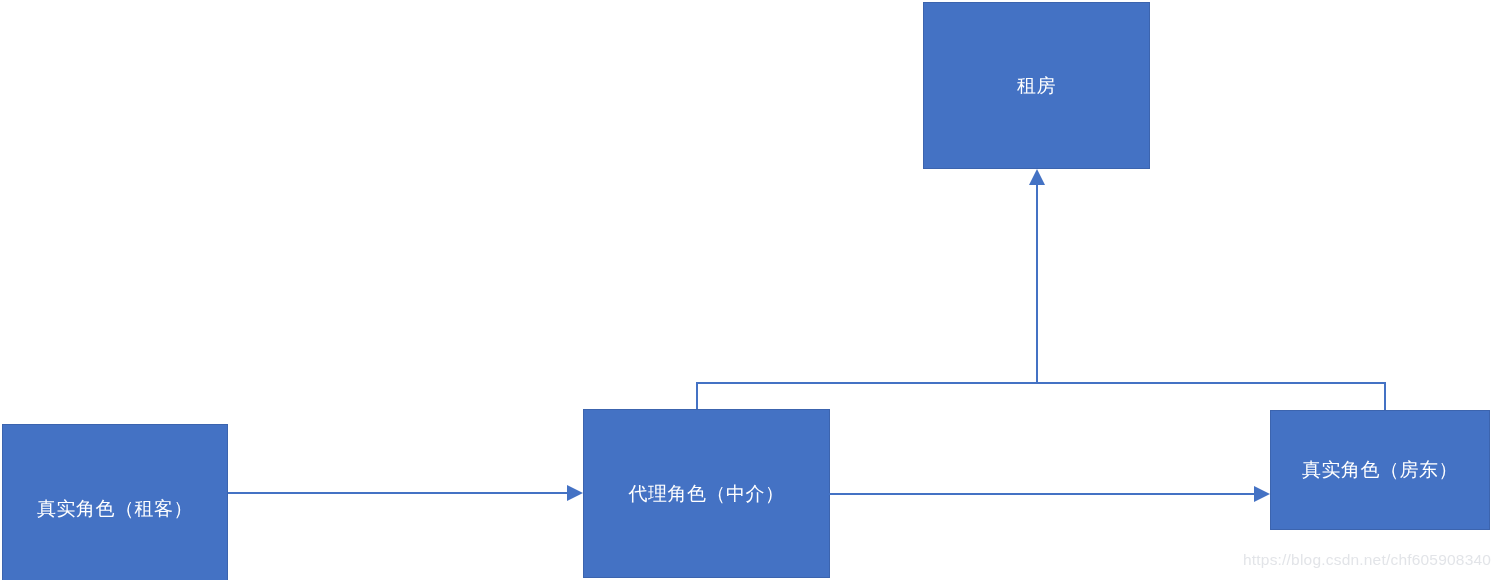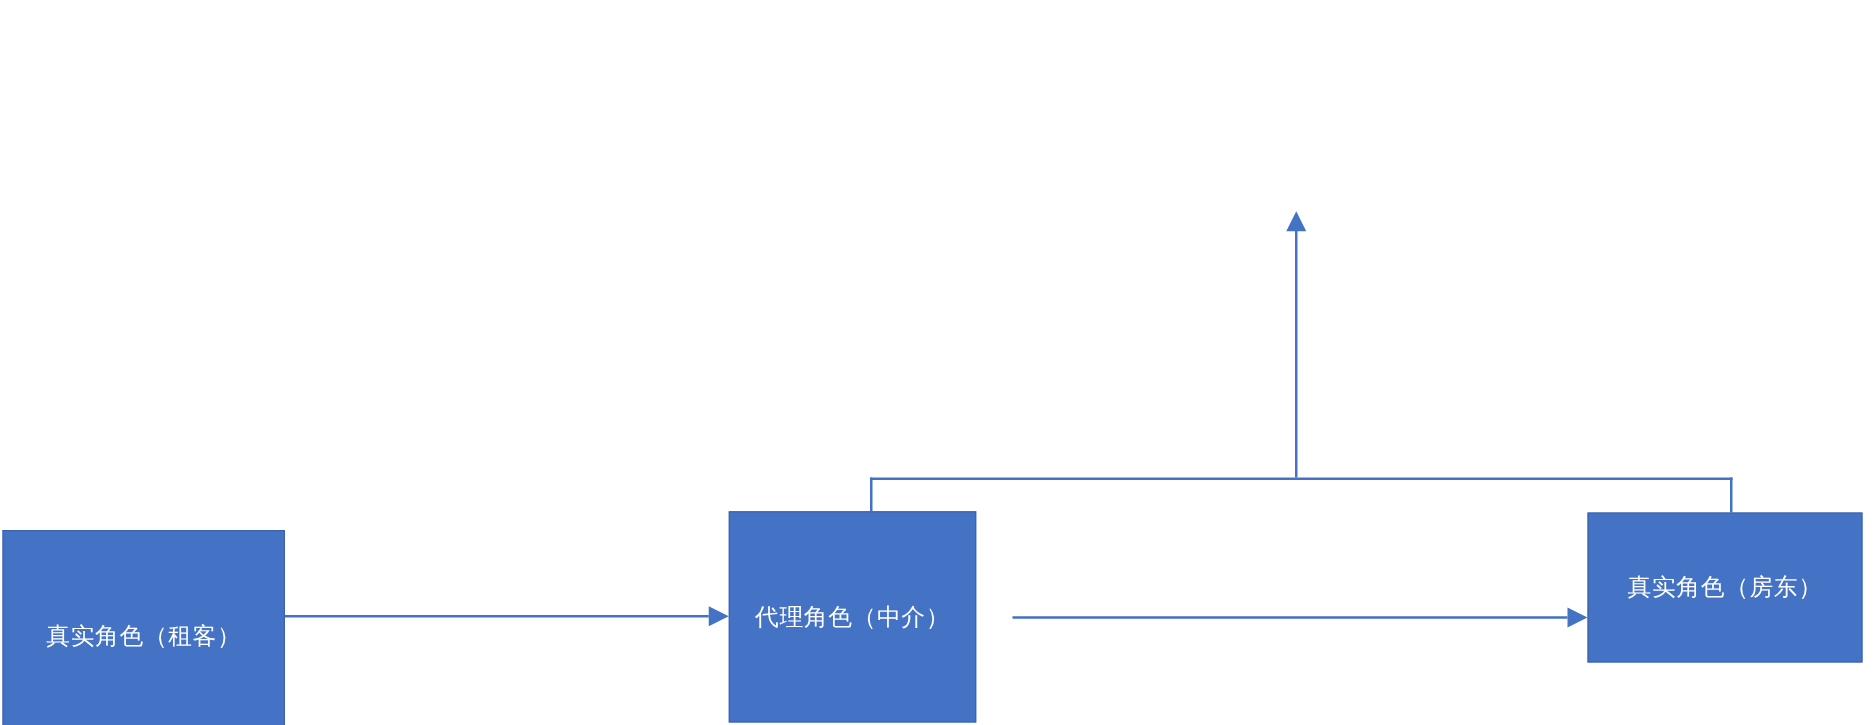--- a/index.html
+++ b/index.html
@@ -28,21 +28,21 @@
     color: var(--node-text);
     display: flex;
     align-items: center;
     justify-content: center;
     font-size: 19px;
     letter-spacing: 0.5px;
     text-align: center;
   }
   .node-house    { left: 923px;  top: 2px;   width: 227px; height: 167px; }
   .node-tenant   { left: 2px;    top: 424px; width: 226px; height: 169px; }
-  .node-agent    { left: 583px;  top: 409px; width: 198px; height: 169px; }
+  .node-agent    { left: 583px;  top: 409px; width: 247px; height: 169px; }
   .node-landlord { left: 1270px; top: 410px; width: 220px; height: 120px; }
 
   .h-line, .v-line { position: absolute; background: var(--connector); }
   .h-line { height: 2px; }
   .v-line { width: 2px; }
 
   .line-tenant-agent    { left: 228px;  top: 492px; width: 339px; }
   .line-agent-landlord  { left: 810px;  top: 493px; width: 444px; }
   .bus-line             { left: 696px;  top: 382px; width: 690px; }
   .stub-agent-up        { left: 696px;  top: 382px; height: 27px; }
@@ -72,20 +72,23 @@
     white-space: nowrap;
     z-index: 5;
     letter-spacing: 0.2px;
   }
 </style>
 </head>
 <body>
 
 <div class="canvas">
 
+  <div class="node node-house">
+    <span>租房</span>
+  </div>
   <div class="node node-tenant">
     <span>真实角色（租客）</span>
   </div>
   <div class="node node-agent">
     <span>代理角色（中介）</span>
   </div>
   <div class="node node-landlord">
     <span>真实角色（房东）</span>
   </div>
 
@@ -94,14 +97,15 @@
 
   <div class="h-line line-agent-landlord"></div>
   <div class="arrowhead arrowhead-right ah-into-landlord"></div>
 
   <div class="v-line stub-agent-up"></div>
   <div class="v-line stub-landlord-up"></div>
   <div class="h-line bus-line"></div>
   <div class="v-line line-bus-to-house"></div>
   <div class="arrowhead arrowhead-up ah-into-house"></div>
 
+  <div class="watermark">https://blog.csdn.net/chf605908340</div>
 
 </div>
 
 </body></html>

